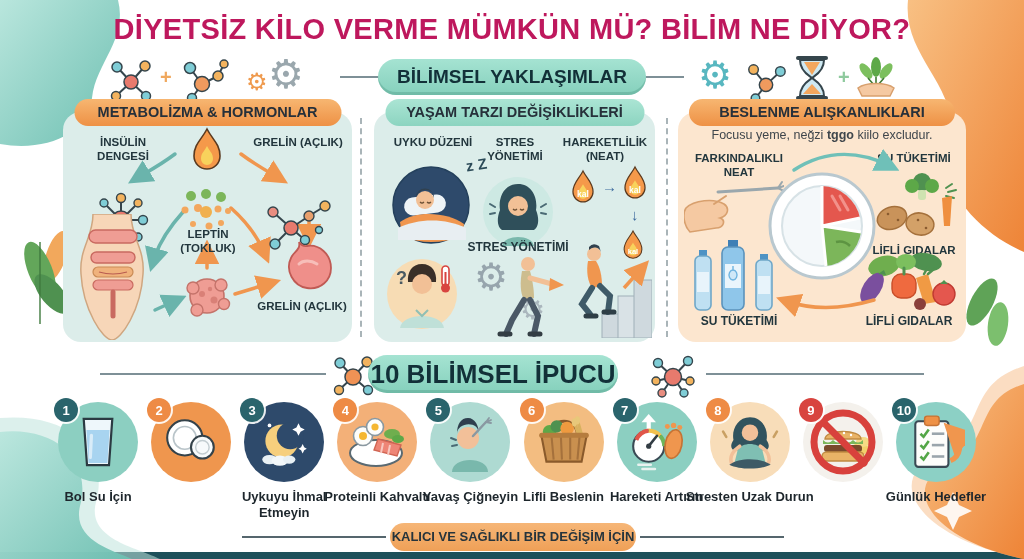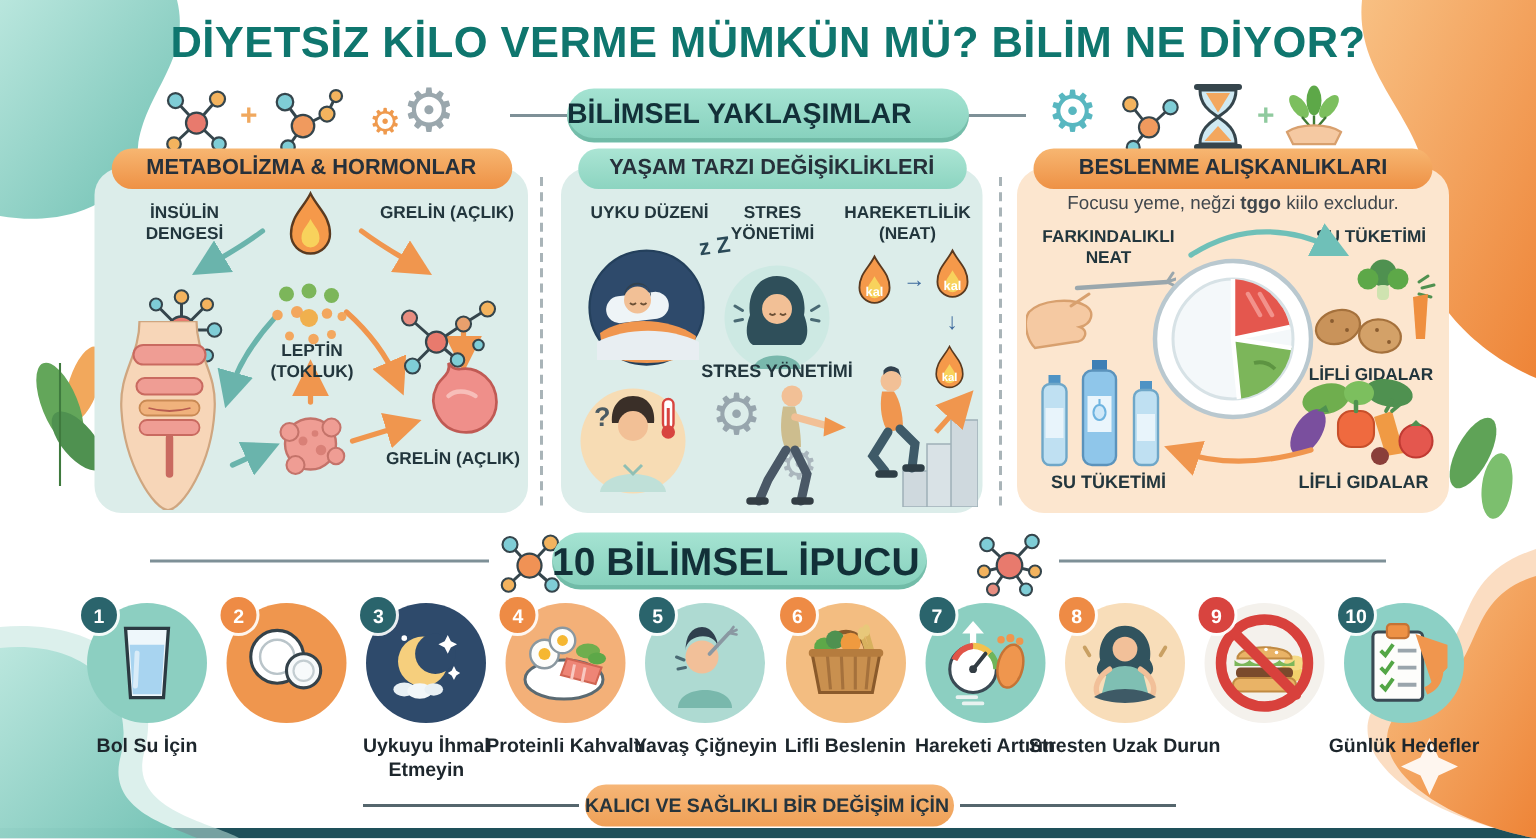--- a/index.html
+++ b/index.html
@@ -5,26 +5,26 @@
   *{margin:0;padding:0;box-sizing:border-box}
   body{font-family:"Liberation Sans",sans-serif;background:#ffffff}
   #canvas{position:relative;width:1024px;height:559px;background:#ffffff;overflow:hidden}
   .abs{position:absolute}
   .z3{z-index:3}
   .lbl{position:absolute;font-weight:800;color:#22363d;text-align:center;line-height:1.18;font-size:11.5px;z-index:4}
   .panel{position:absolute;top:112px;height:230px;border-radius:18px;z-index:3}
   .panel-header{position:absolute;top:-13px;left:50%;transform:translateX(-50%);height:27px;line-height:27px;border-radius:15px;font-weight:800;font-size:14.5px;color:#26303a;text-align:center;white-space:nowrap;width:calc(100% - 22px);z-index:5}
   .orange-grad{background:linear-gradient(180deg,#f7b671,#ee9145)}
   .mint-grad{background:linear-gradient(180deg,#abe5d4,#8cd4c0)}
-  .banner-pill{position:absolute;border-radius:20px;text-align:left;font-weight:800;color:#123038;background:linear-gradient(180deg,#a5e3d2,#85d0bc);box-shadow:inset 0 -3px 0 rgba(47,122,104,.25);z-index:3}
+  .banner-pill{position:absolute;border-radius:20px;text-align:center;font-weight:800;color:#123038;background:linear-gradient(180deg,#a5e3d2,#85d0bc);box-shadow:inset 0 -3px 0 rgba(47,122,104,.25);z-index:3}
   .hline{position:absolute;height:2px;background:#7e9097;z-index:3}
   .vdash{position:absolute;top:118px;height:219px;width:0;border-left:2px dashed #a9b4b8;z-index:2}
   .gear{position:absolute;font-weight:400;line-height:1;z-index:3}
   .plus{position:absolute;font-weight:800;z-index:3}
-  #title{position:absolute;top:13px;left:0;width:1024px;text-align:center;font-size:29px;font-weight:800;letter-spacing:.3px;color:#0f766e;z-index:3}
+  #title{position:absolute;top:13px;left:0;width:1024px;text-align:center;font-size:29px;font-weight:800;letter-spacing:.3px;color:#be185d;z-index:3}
   .tips-row{position:absolute;left:52px;top:402px;width:930px;display:flex;justify-content:space-between;z-index:3}
   .tip{flex:0 0 auto;width:92px;display:flex;flex-direction:column;align-items:center;position:relative}
   .tip-circle{width:80px;height:80px;border-radius:50%;position:relative;display:flex;align-items:center;justify-content:center}
   .tip-num{position:absolute;top:-4px;left:-4px;width:24px;height:24px;border-radius:50%;color:#fff;font-size:13px;font-weight:800;display:flex;align-items:center;justify-content:center;box-shadow:0 0 0 2px rgba(255,255,255,.9)}
   .tip-label{margin-top:7px;font-size:13px;font-weight:700;color:#1d262c;text-align:center;width:132px;line-height:1.2}
   .b-teal{background:#2a646c}.b-orange{background:#ee8b45}.b-red{background:#d8443f}
   .c1{background:#8ccfc1}.c2{background:#ef964e}.c3{background:#2e4a6b}.c4{background:#f3b078}.c5{background:#aedad2}
   .c6{background:#f3bd81}.c7{background:#8ccfc1}.c8{background:#f8ddb9}.c9{background:#f4f1ec}.c10{background:#8cd0c5}
   #bottom-bar{position:absolute;left:0;top:552px;width:1024px;height:7px;background:#1e505a;z-index:1}
   .subtitle{position:absolute;left:10px;top:16px;width:268px;text-align:center;font-size:12.5px;color:#3f464c;z-index:4}

